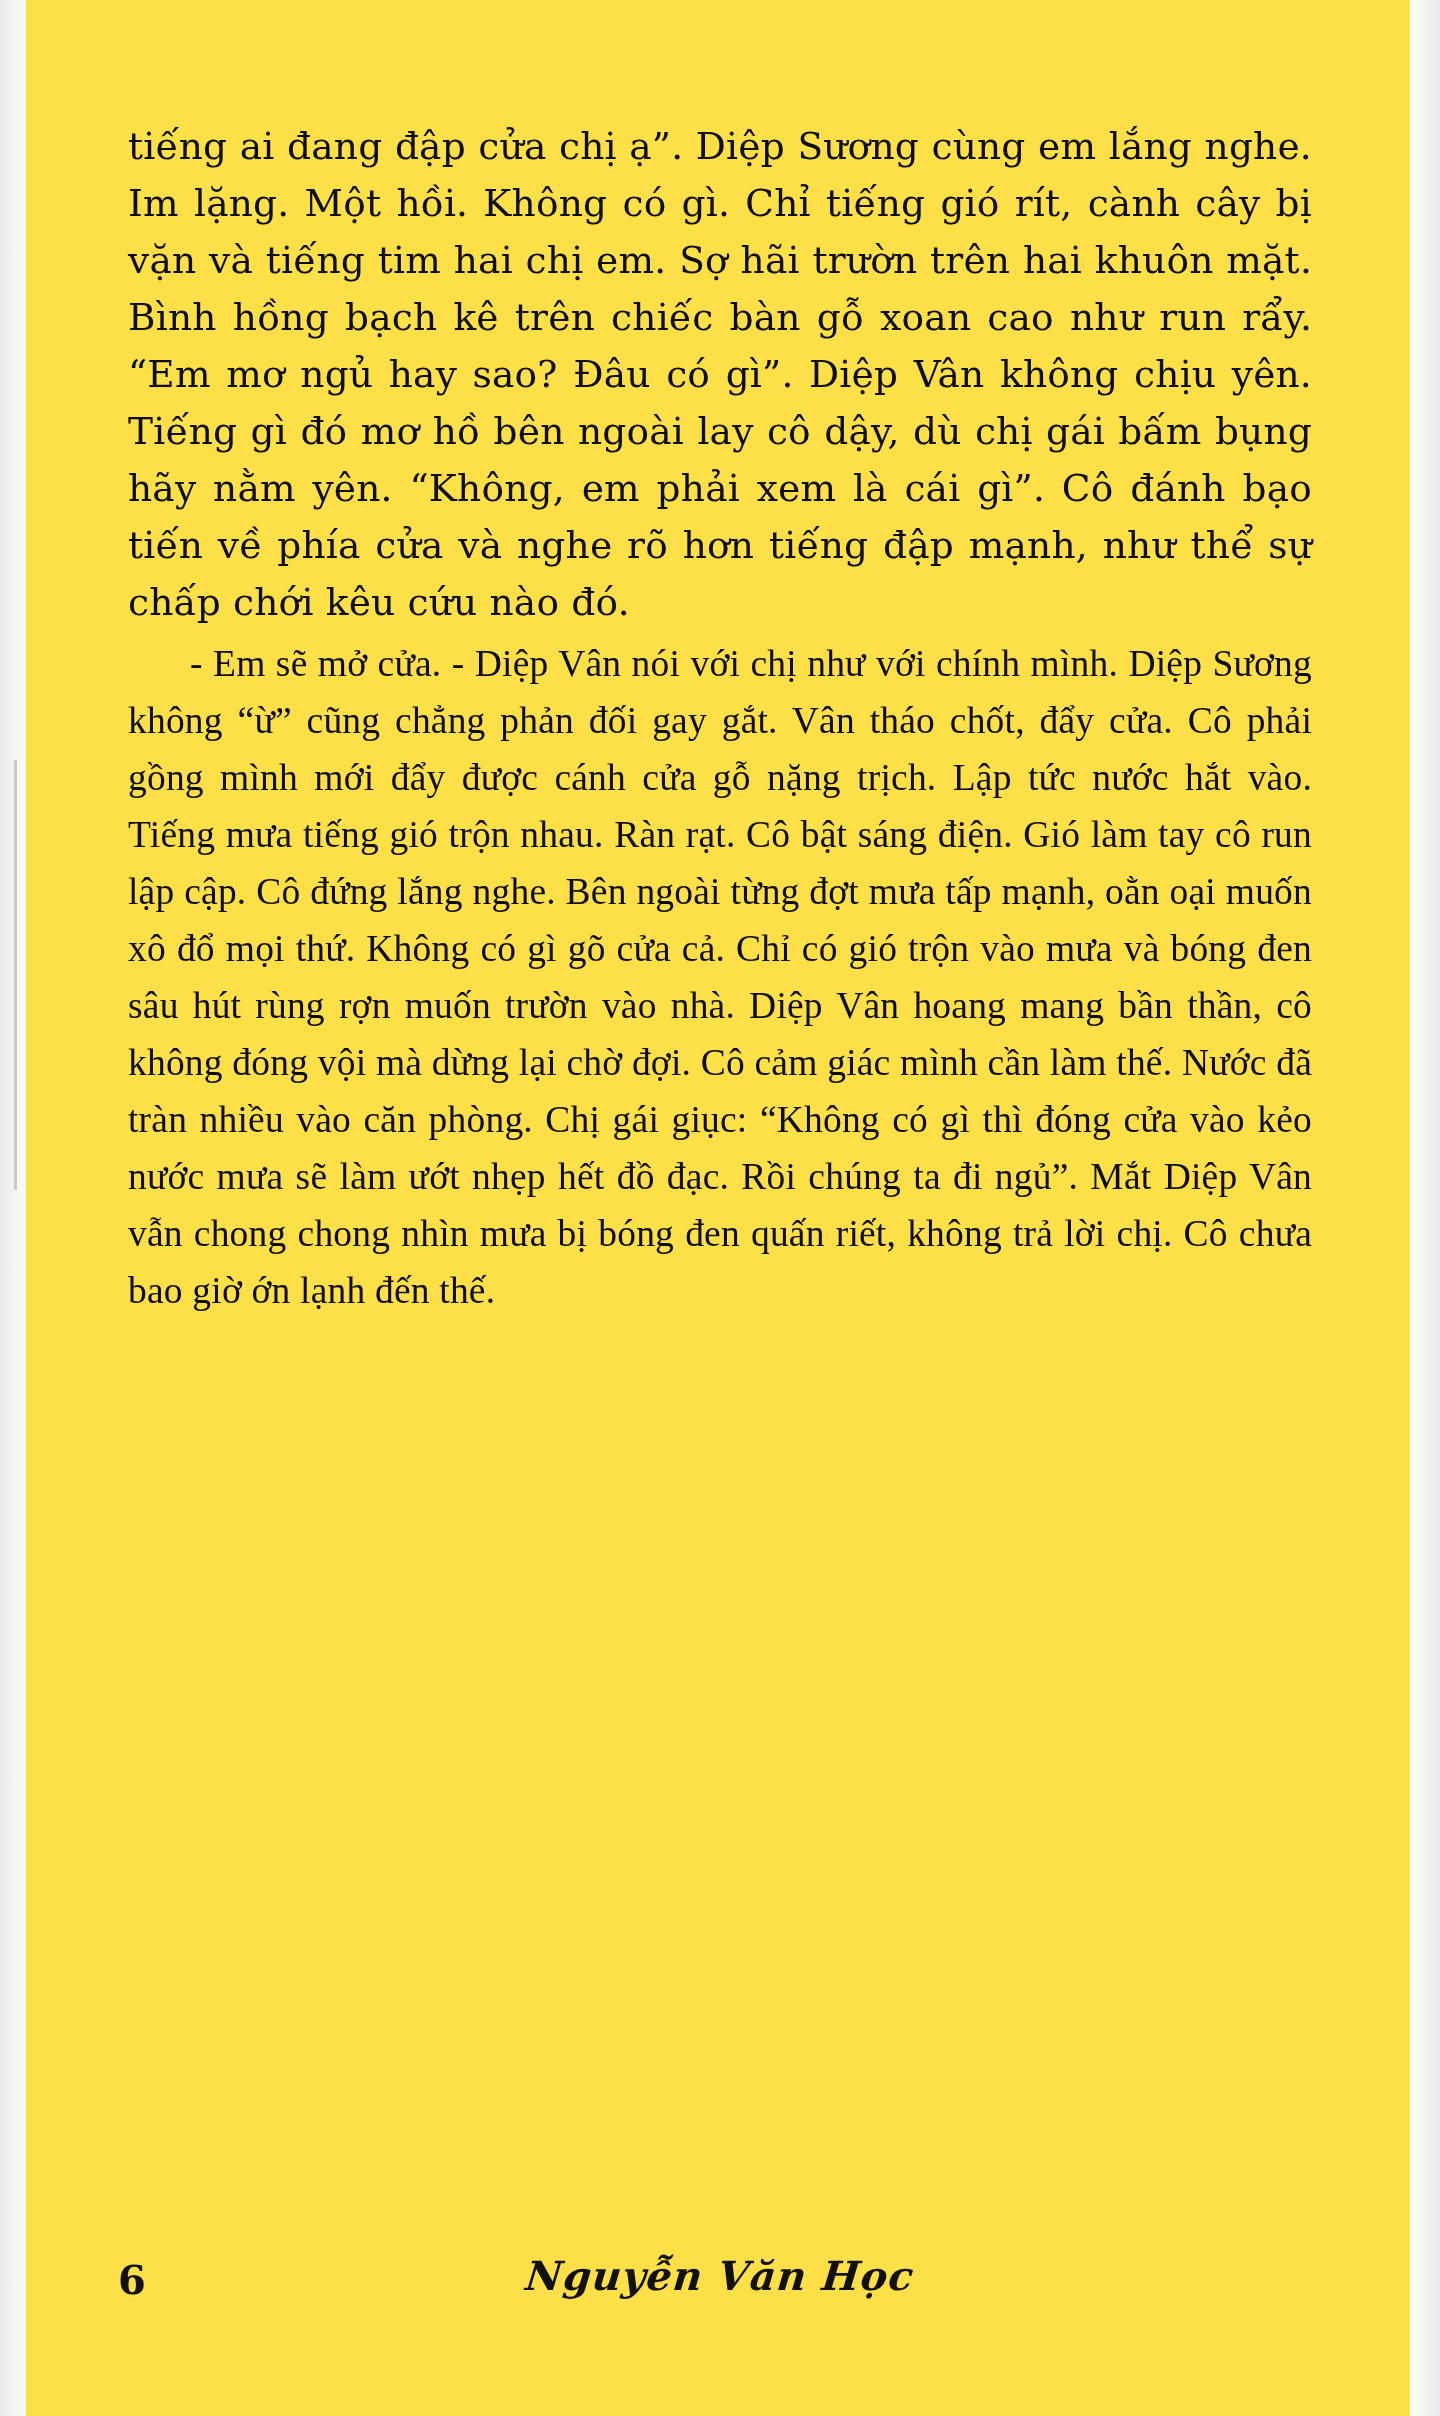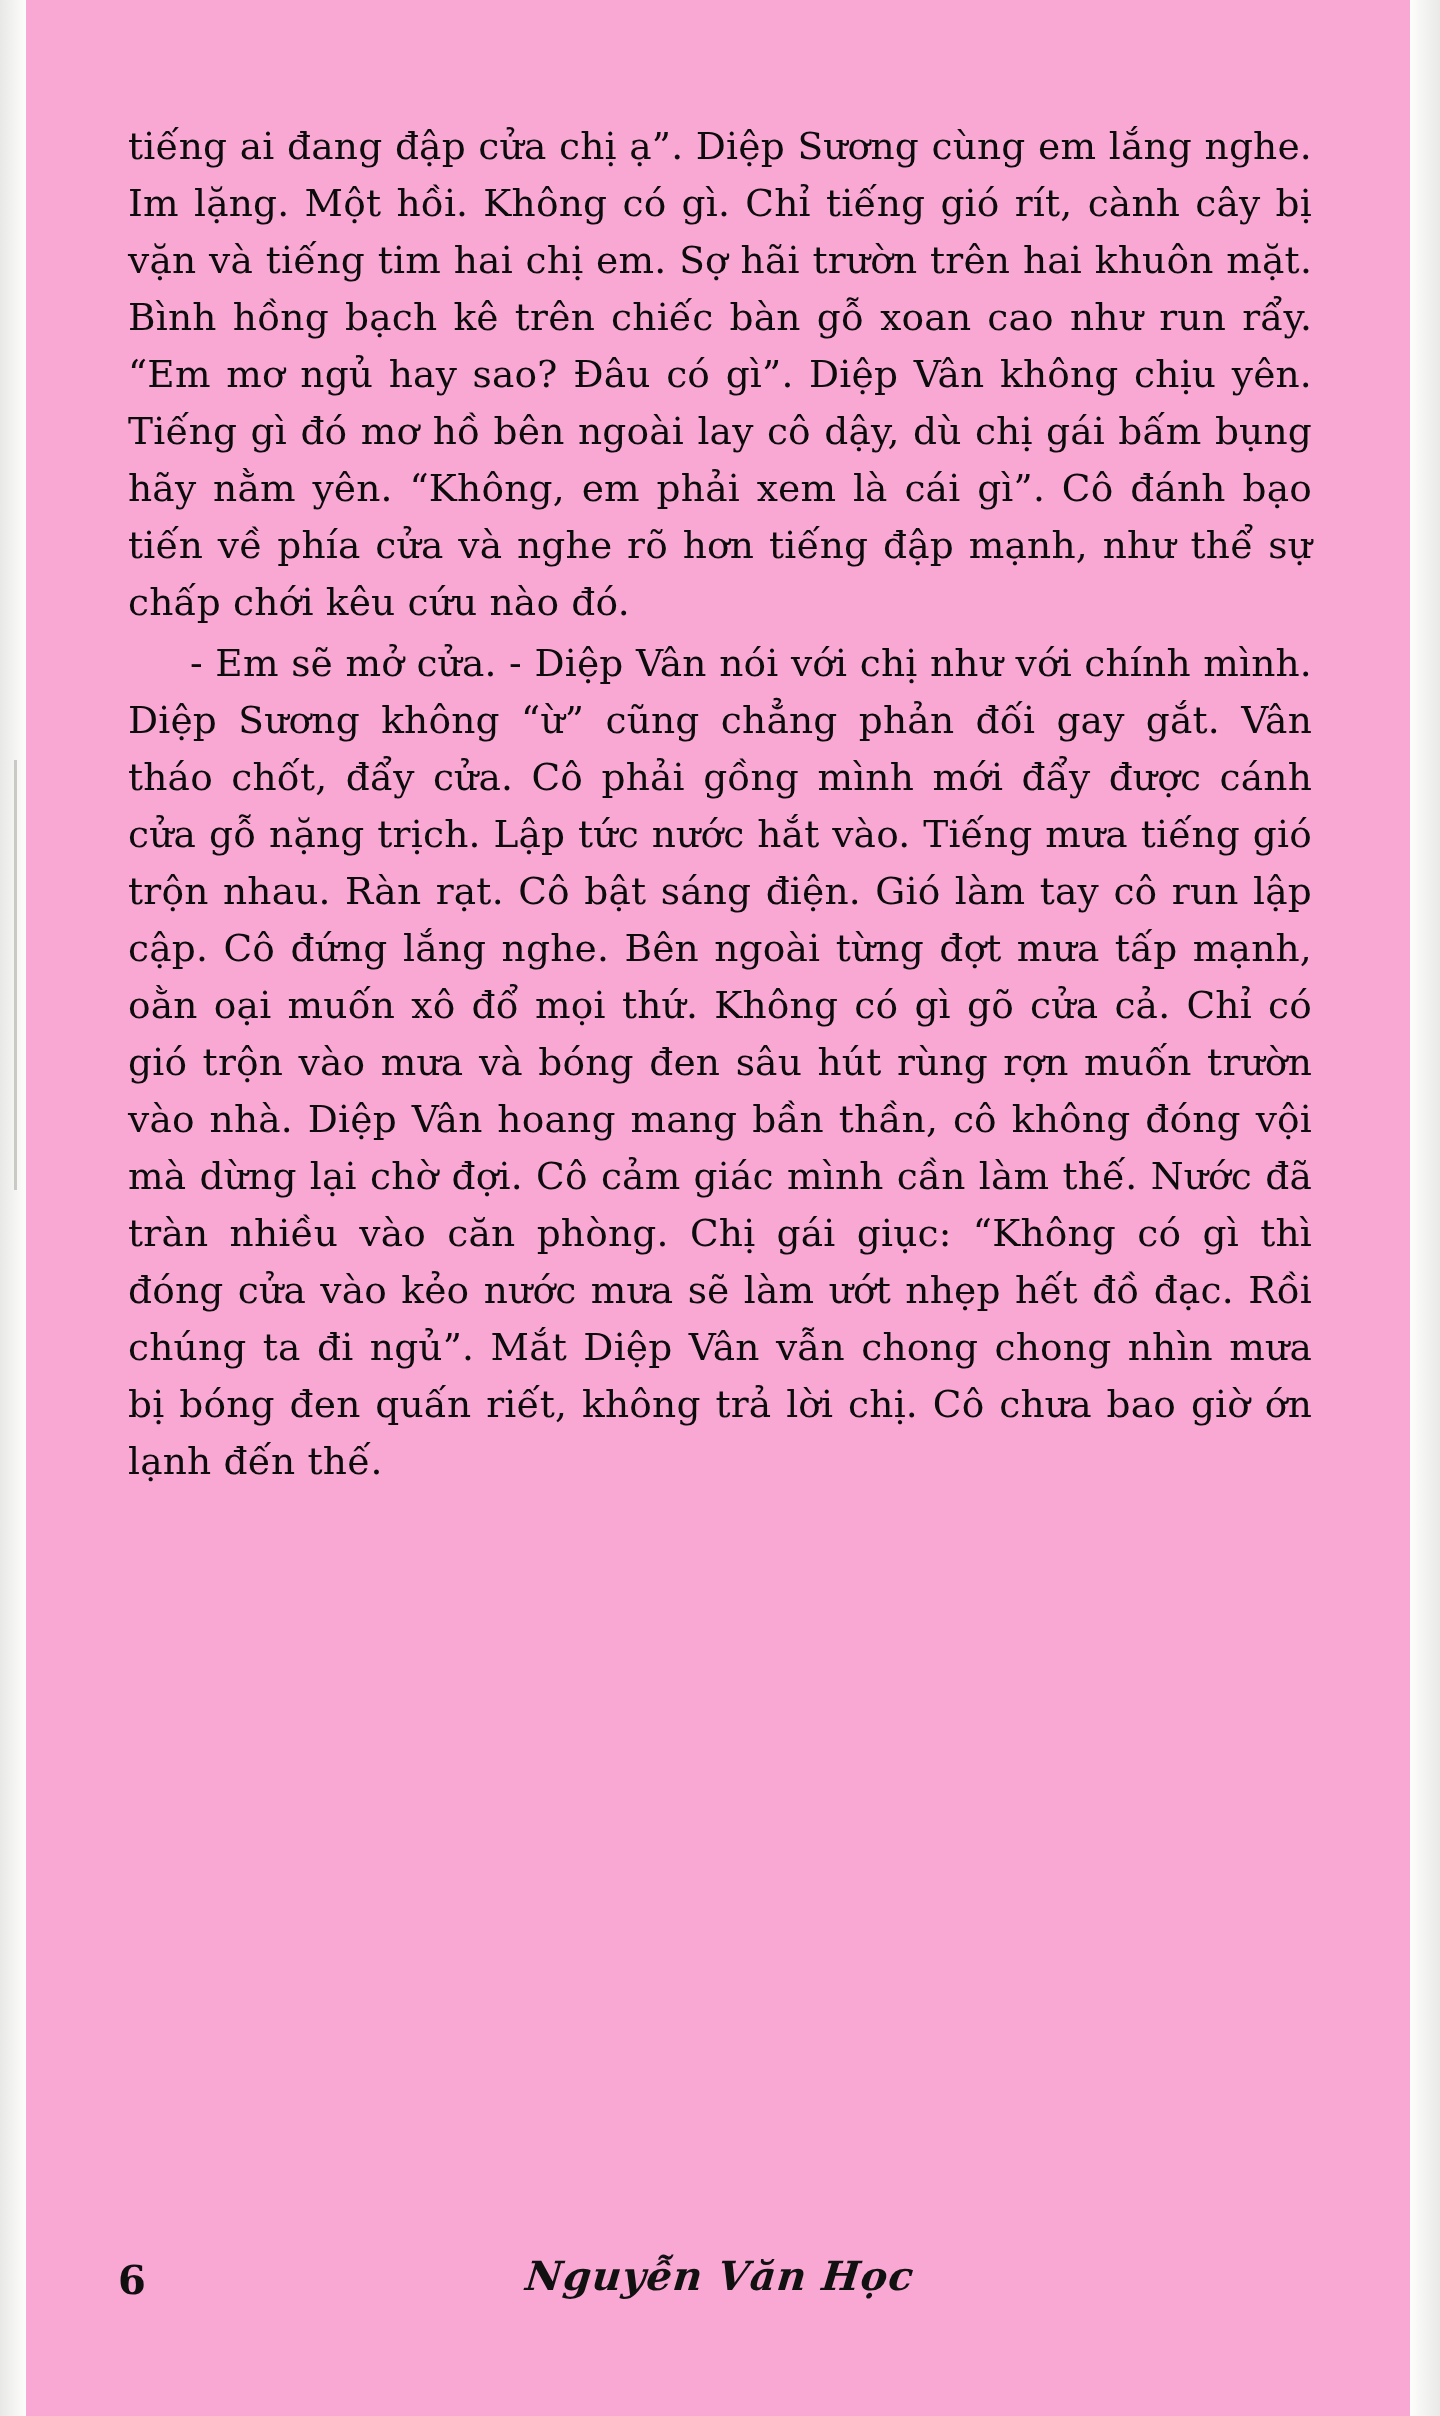--- a/index.html
+++ b/index.html
@@ -14,21 +14,21 @@
     font-family: "Liberation Serif", serif;
     overflow: hidden;
   }
 
   .page {
     position: absolute;
     left: 0;
     top: 0;
     width: 1440px;
     height: 2416px;
-    background: #f9a8d4;
+    background: #fde047;
   }
 
   
   .scan-edge-left {
     position: absolute;
     left: 0; top: 0;
     width: 26px; height: 100%;
     background: linear-gradient(to right, #e8e8e6, #fdfdfc);
   }
   .scan-edge-right {
@@ -63,20 +63,21 @@
     color: #0c0c0c;
     letter-spacing: .2px;
     font-family: "DejaVu Serif", "Liberation Serif", serif;
     font-weight: 400;
   }
   p.para + p.para {
     margin-top: 4px;
   }
   p.indent {
     text-indent: 62px;
+    font-family: Liberation Serif, serif;
   }
   p.last-line-left {
     text-align-last: left;
   }
 
   .footer {
     position: absolute;
     left: 0;
     bottom: 0;
     width: 1440px;

